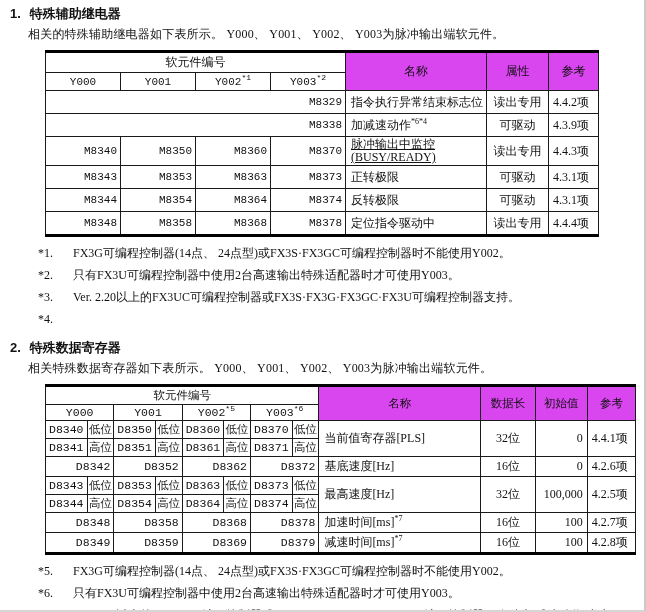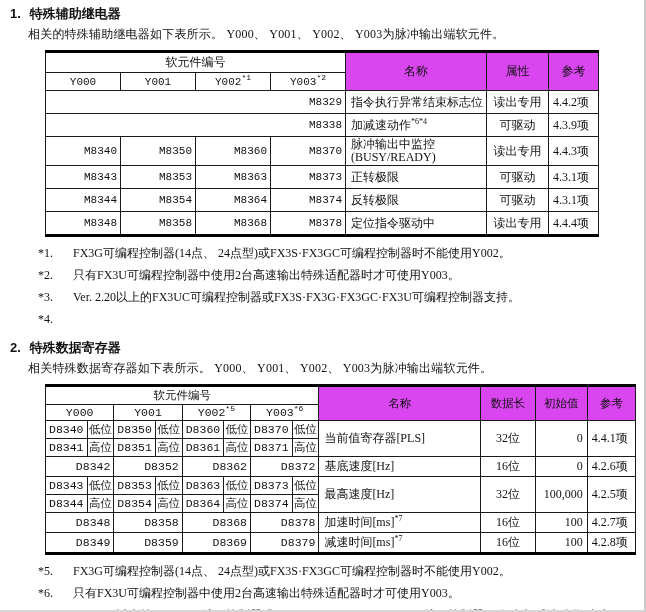--- a/index.html
+++ b/index.html
@@ -26,21 +26,21 @@
   td.attr,td.len{text-align:center;}
   td.init{text-align:right;padding-right:4px;}
   td.ref{text-align:left;padding-left:4px;margin-top:15px;}
   sup{font-size:8px;line-height:0;}
   #t1 td{height:20px;}
   #t1 tr.hr1 th,#t1 tr.hr2 th{height:15px;}
   #t2 th,#t2 td{font-size:11.5px;}
   #t2 td{height:14px;}
   #t2 td.name,#t2 td.len,#t2 td.init,#t2 td.ref{font-size:12px;}
   .twoline{white-space:normal;line-height:13px;padding-top:1px;padding-bottom:1px;}
-  .twoline span{display:block;}
+  .twoline span{display:block;text-decoration:underline;}
   .footnotes{margin:8px 0 0 28px;}
   .fn{display:flex;gap:13px;font-size:12px;margin-bottom:6px;line-height:16px;}
   .fn .marker{flex:0 0 22px;}
   .fn .txt{max-width:555px;white-space:normal;}
   .sec2{margin-top:12px;}
 </style>
 </head>
 <body>
 
 <div class="page">

